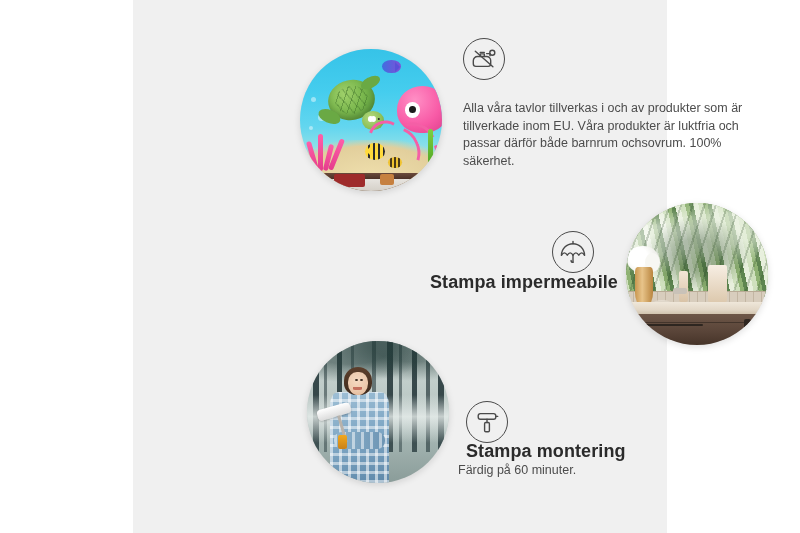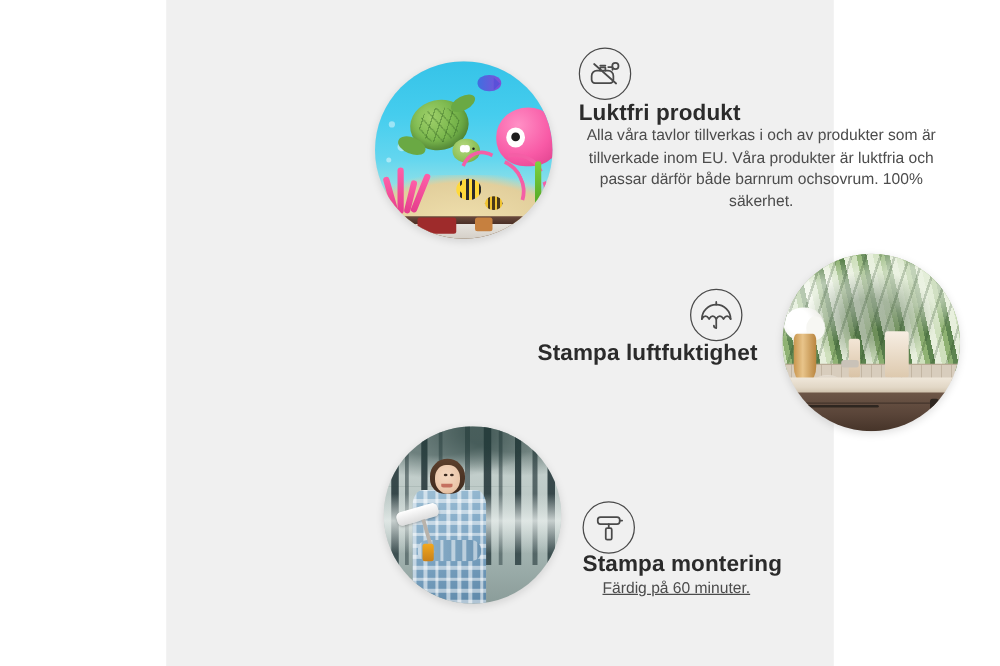--- a/index.html
+++ b/index.html
@@ -359,31 +359,31 @@
   .feature-desc {
     position: absolute;
     font-size: 12.5px;
     line-height: 17.5px;
     color: #4c4c4c;
   }
 
   
   #icon-nosmell { left: 330px; top: 38px; width: 42px; height: 42px; }
   #title-1 { left: 330px; top: 80px; }
-  #desc-1  { left: 330px; top: 100px; width: 292px; text-align: center; }
+  #desc-1  { left: 330px; top: 100px; width: 292px; }
 
   
   #icon-umbrella { left: 419px; top: 231px; width: 42px; height: 42px; }
   #title-2 { left: 297px; top: 272px; }
   #desc-2  { left: 222px; top: 293px; width: 300px; text-align: center; }
 
   
   #icon-roller { left: 333px; top: 401px; width: 42px; height: 42px; }
   #title-3 { left: 333px; top: 441px; }
-  #desc-3  { left: 349px; top: 462px; width: 260px; text-decoration: underline; }
+  #desc-3  { left: 325px; top: 462px; width: 260px; }
 </style>
 </head>
 <body>
 
 <div id="stage">
 
   <div id="panel">
 
     <div class="photo" id="photo-underwater">
       <div class="inner">
@@ -425,21 +425,20 @@
       <svg width="40" height="40" viewBox="0 0 40 40" fill="none" stroke="#4a4a4a" stroke-width="1.4" stroke-linecap="round" stroke-linejoin="round">
         <path d="M13.5 17.5 h9 a4.2 4.2 0 0 1 4.2 4.2 v3.1 a2.6 2.6 0 0 1 -2.6 2.6 h-12.2 a2.6 2.6 0 0 1 -2.6 -2.6 v-3.1 a4.2 4.2 0 0 1 4.2 -4.2 z"></path>
         <path d="M16.2 17.5 v-2.6 h4.1 v2.6"></path>
         <path d="M16.2 13.4 h4.1"></path>
         <path d="M22.6 14.6 h3.4 v2.2"></path>
         <circle cx="28.3" cy="13.8" r="2.5"></circle>
         <path d="M11.3 12.2 L28.9 27.8"></path>
       </svg>
     </div>
 
-    <div class="feature-title" id="title-1">Luktfri produkt</div>
     <div class="feature-desc" id="desc-1">Alla våra tavlor tillverkas i och av produkter som är tillverkade inom EU. Våra produkter är luktfria och passar därför både barnrum ochsovrum. 100% säkerhet.</div>
 
     <div class="photo" id="photo-bathroom">
       <div class="inner">
         <div class="bath-wall"></div>
         <div class="bath-backsplash"></div>
         <div class="bath-flowers"></div>
         <div class="bath-vase"></div>
         <div class="bath-bottle"></div>
         <div class="bath-box"></div>
@@ -455,21 +454,21 @@
     <div class="icon-circle" id="icon-umbrella">
       <svg width="40" height="40" viewBox="0 0 40 40" fill="none" stroke="#4a4a4a" stroke-width="1.4" stroke-linecap="round" stroke-linejoin="round">
         <path d="M8.5 23.2 a11.5 11.5 0 0 1 23 0"></path>
         <path d="M8.5 23.2 c1.9 -3.1 3.9 -3.1 5.8 0 c1.9 -3.1 3.9 -3.1 5.7 0 c1.9 -3.1 3.9 -3.1 5.8 0 c1.9 -3.1 3.9 -3.1 5.7 0"></path>
         <path d="M20 23.2 v7.1"></path>
         <path d="M20 30.3 a1.9 1.9 0 0 1 -1.9 -1.9"></path>
         <path d="M20 11.7 v-2.2"></path>
       </svg>
     </div>
 
-    <div class="feature-title" id="title-2">Stampa luftfuktighet</div>
+    <div class="feature-title" id="title-2">Stampa impermeabile</div>
 
     <div class="photo" id="photo-painter">
       <div class="inner">
         <div class="forest-bg"></div>
         <div class="trunks">
           <i></i>
             <i></i>
             <i></i>
             <i></i>
             <i></i>

